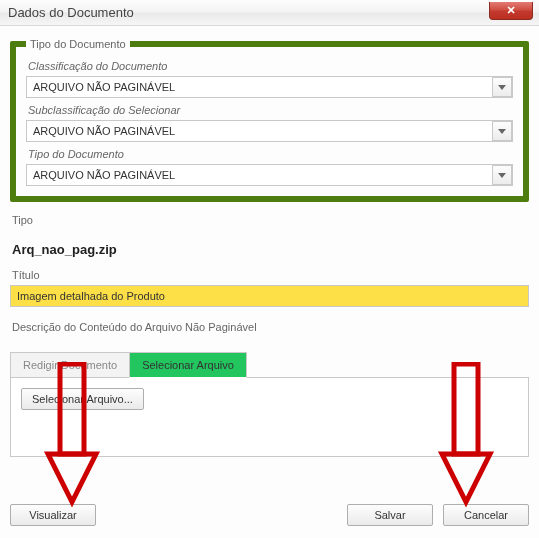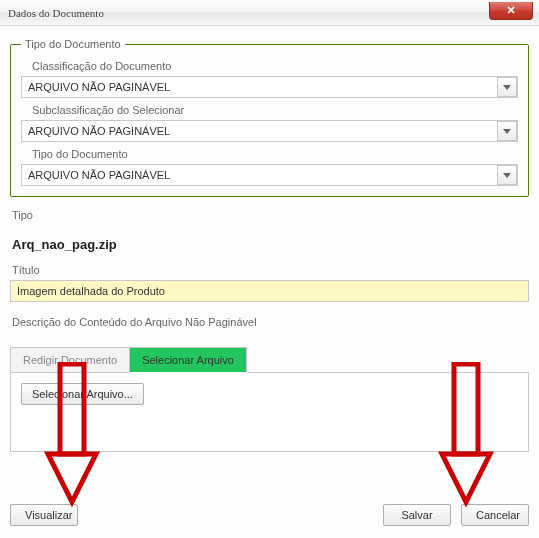--- a/index.html
+++ b/index.html
@@ -17,22 +17,21 @@
     height: 26px;
     background: linear-gradient(#fdfdfd, #f3f3f3 48%, #e9e9e9 52%, #f6f6f6);
     border-bottom: 1px solid #d8d8d8;
     display: flex;
     align-items: center;
     padding: 0 8px;
     position: relative;
   }
   .titlebar-title {
     color: #444;
-    font-size: 11px;
-    font-family: Liberation Serif, serif;
+    font-size: 13px;
   }
   .close-btn {
     position: absolute;
     right: 6px;
     top: 2px;
     width: 44px;
     height: 18px;
     background: linear-gradient(#e27b74, #cf4b3f 48%, #c33a2e 52%, #bb2f22);
     border: 1px solid #8a2a20;
     border-top: none;
@@ -42,33 +41,34 @@
     align-items: center;
     justify-content: center;
     font-weight: bold;
     font-size: 11px;
     line-height: 1;
   }
   .content {
     padding: 10px 10px 0 10px;
   }
   fieldset.group {
-    border: 1px solid #4d7c0f;
+    border: 6px solid #4d7c0f;
     border-radius: 2px;
     margin: 2px 0 12px 0;
     padding: 8px 10px 10px 10px;
   }
   fieldset.group > legend {
     color: #666;
     padding: 0 4px;
     font-size: 11px;
   }
   .field-label {
     color: #666;
-    margin: 6px 0 4px 11px;
+    margin: 6px 0 4px 2px;
+    font-style: italic;
   }
   .field-label.top {
     margin-top: 2px;
   }
   .combo {
     position: relative;
   }
   .combo-input {
     width: 100%;
     height: 22px;
@@ -88,21 +88,21 @@
     border: 1px solid #c9c9c9;
     display: flex;
     align-items: center;
     justify-content: center;
   }
   .combo-btn svg { display: block; }
   .text-input {
     width: 100%;
     height: 22px;
     border: 1px solid #c9c9c9;
-    background: #fef9c3;
+    background: #fde047;
     padding: 0 6px;
     font-size: 11px;
     color: #333;
   }
   .filename {
     font-weight: bold;
     font-size: 13px;
     color: #222;
     margin: 16px 0 12px 2px;
   }
@@ -147,21 +147,21 @@
   .btn.small { padding: 0 10px; }
   .footer {
     position: absolute;
     bottom: 12px;
     left: 10px;
     right: 10px;
     display: flex;
     align-items: center;
   }
   .footer .spacer { flex: 1; }
-  .footer .btn { width: 68px; text-align: center; }
+  .footer .btn { width: 86px; text-align: center; }
   .footer .btn + .btn { margin-left: 10px; }
   .arrow {
     position: absolute;
     pointer-events: none;
   }
 </style>
 </head>
 <body>
 
 <div class="titlebar">

